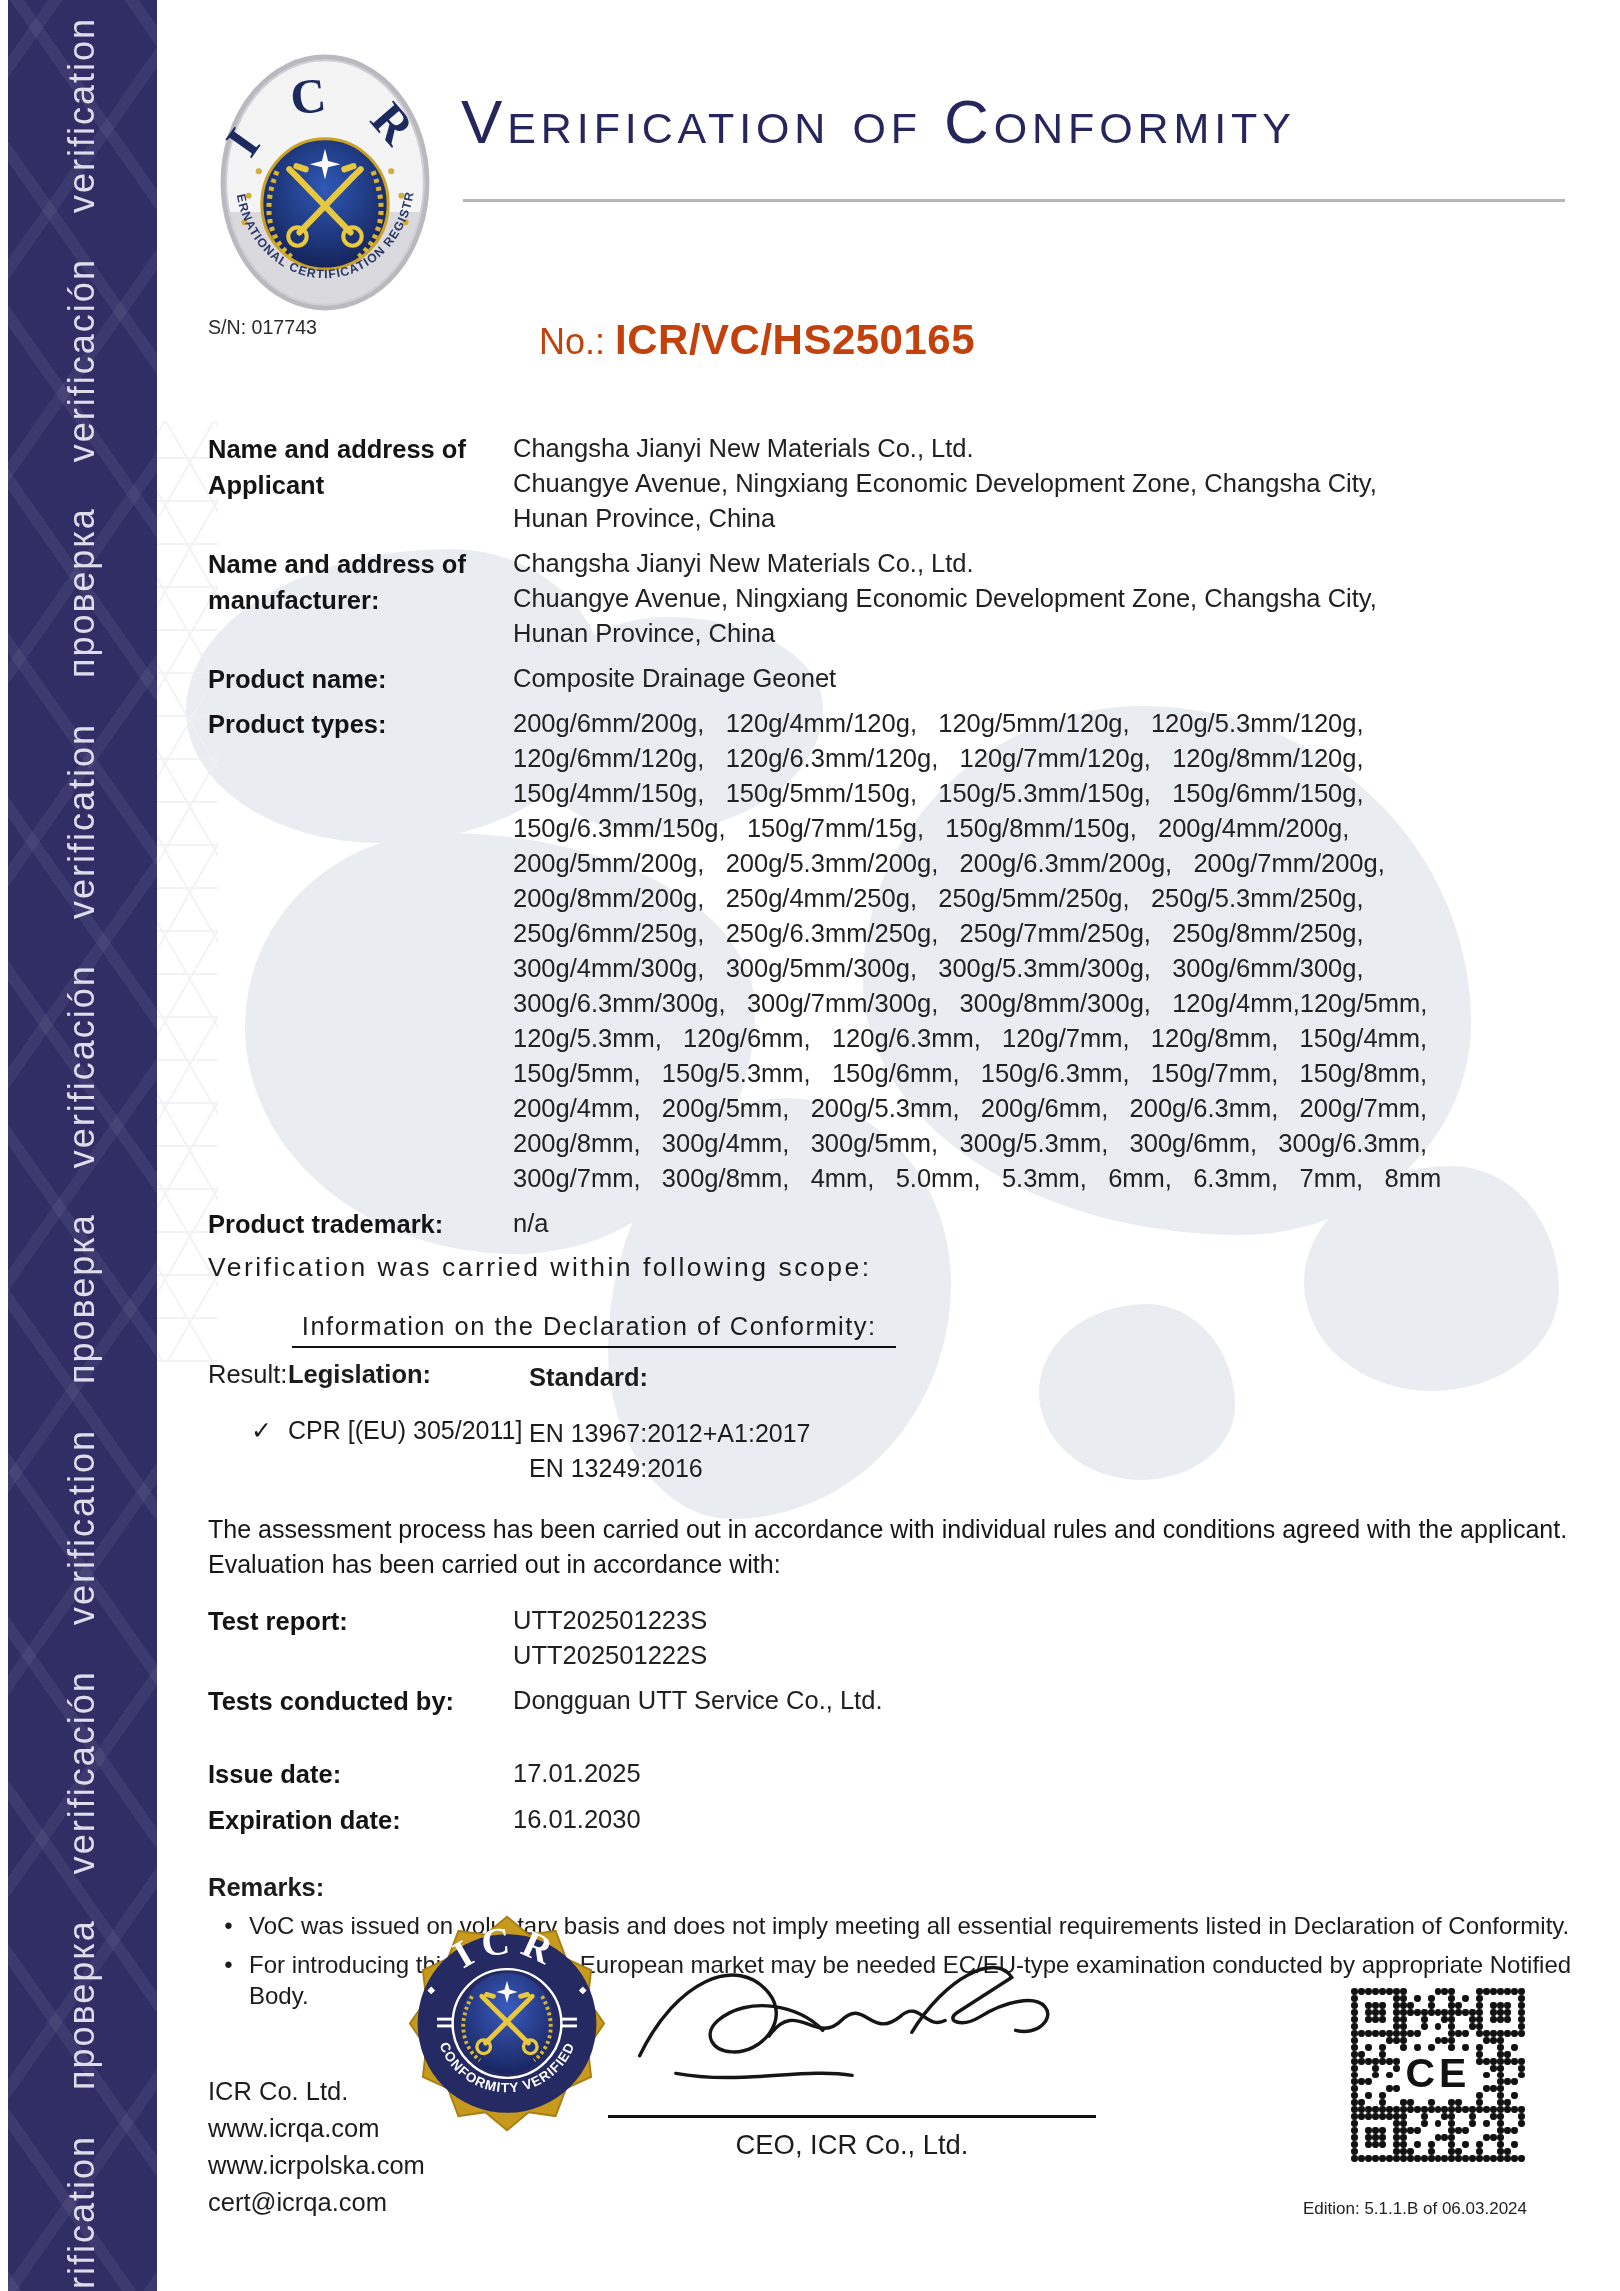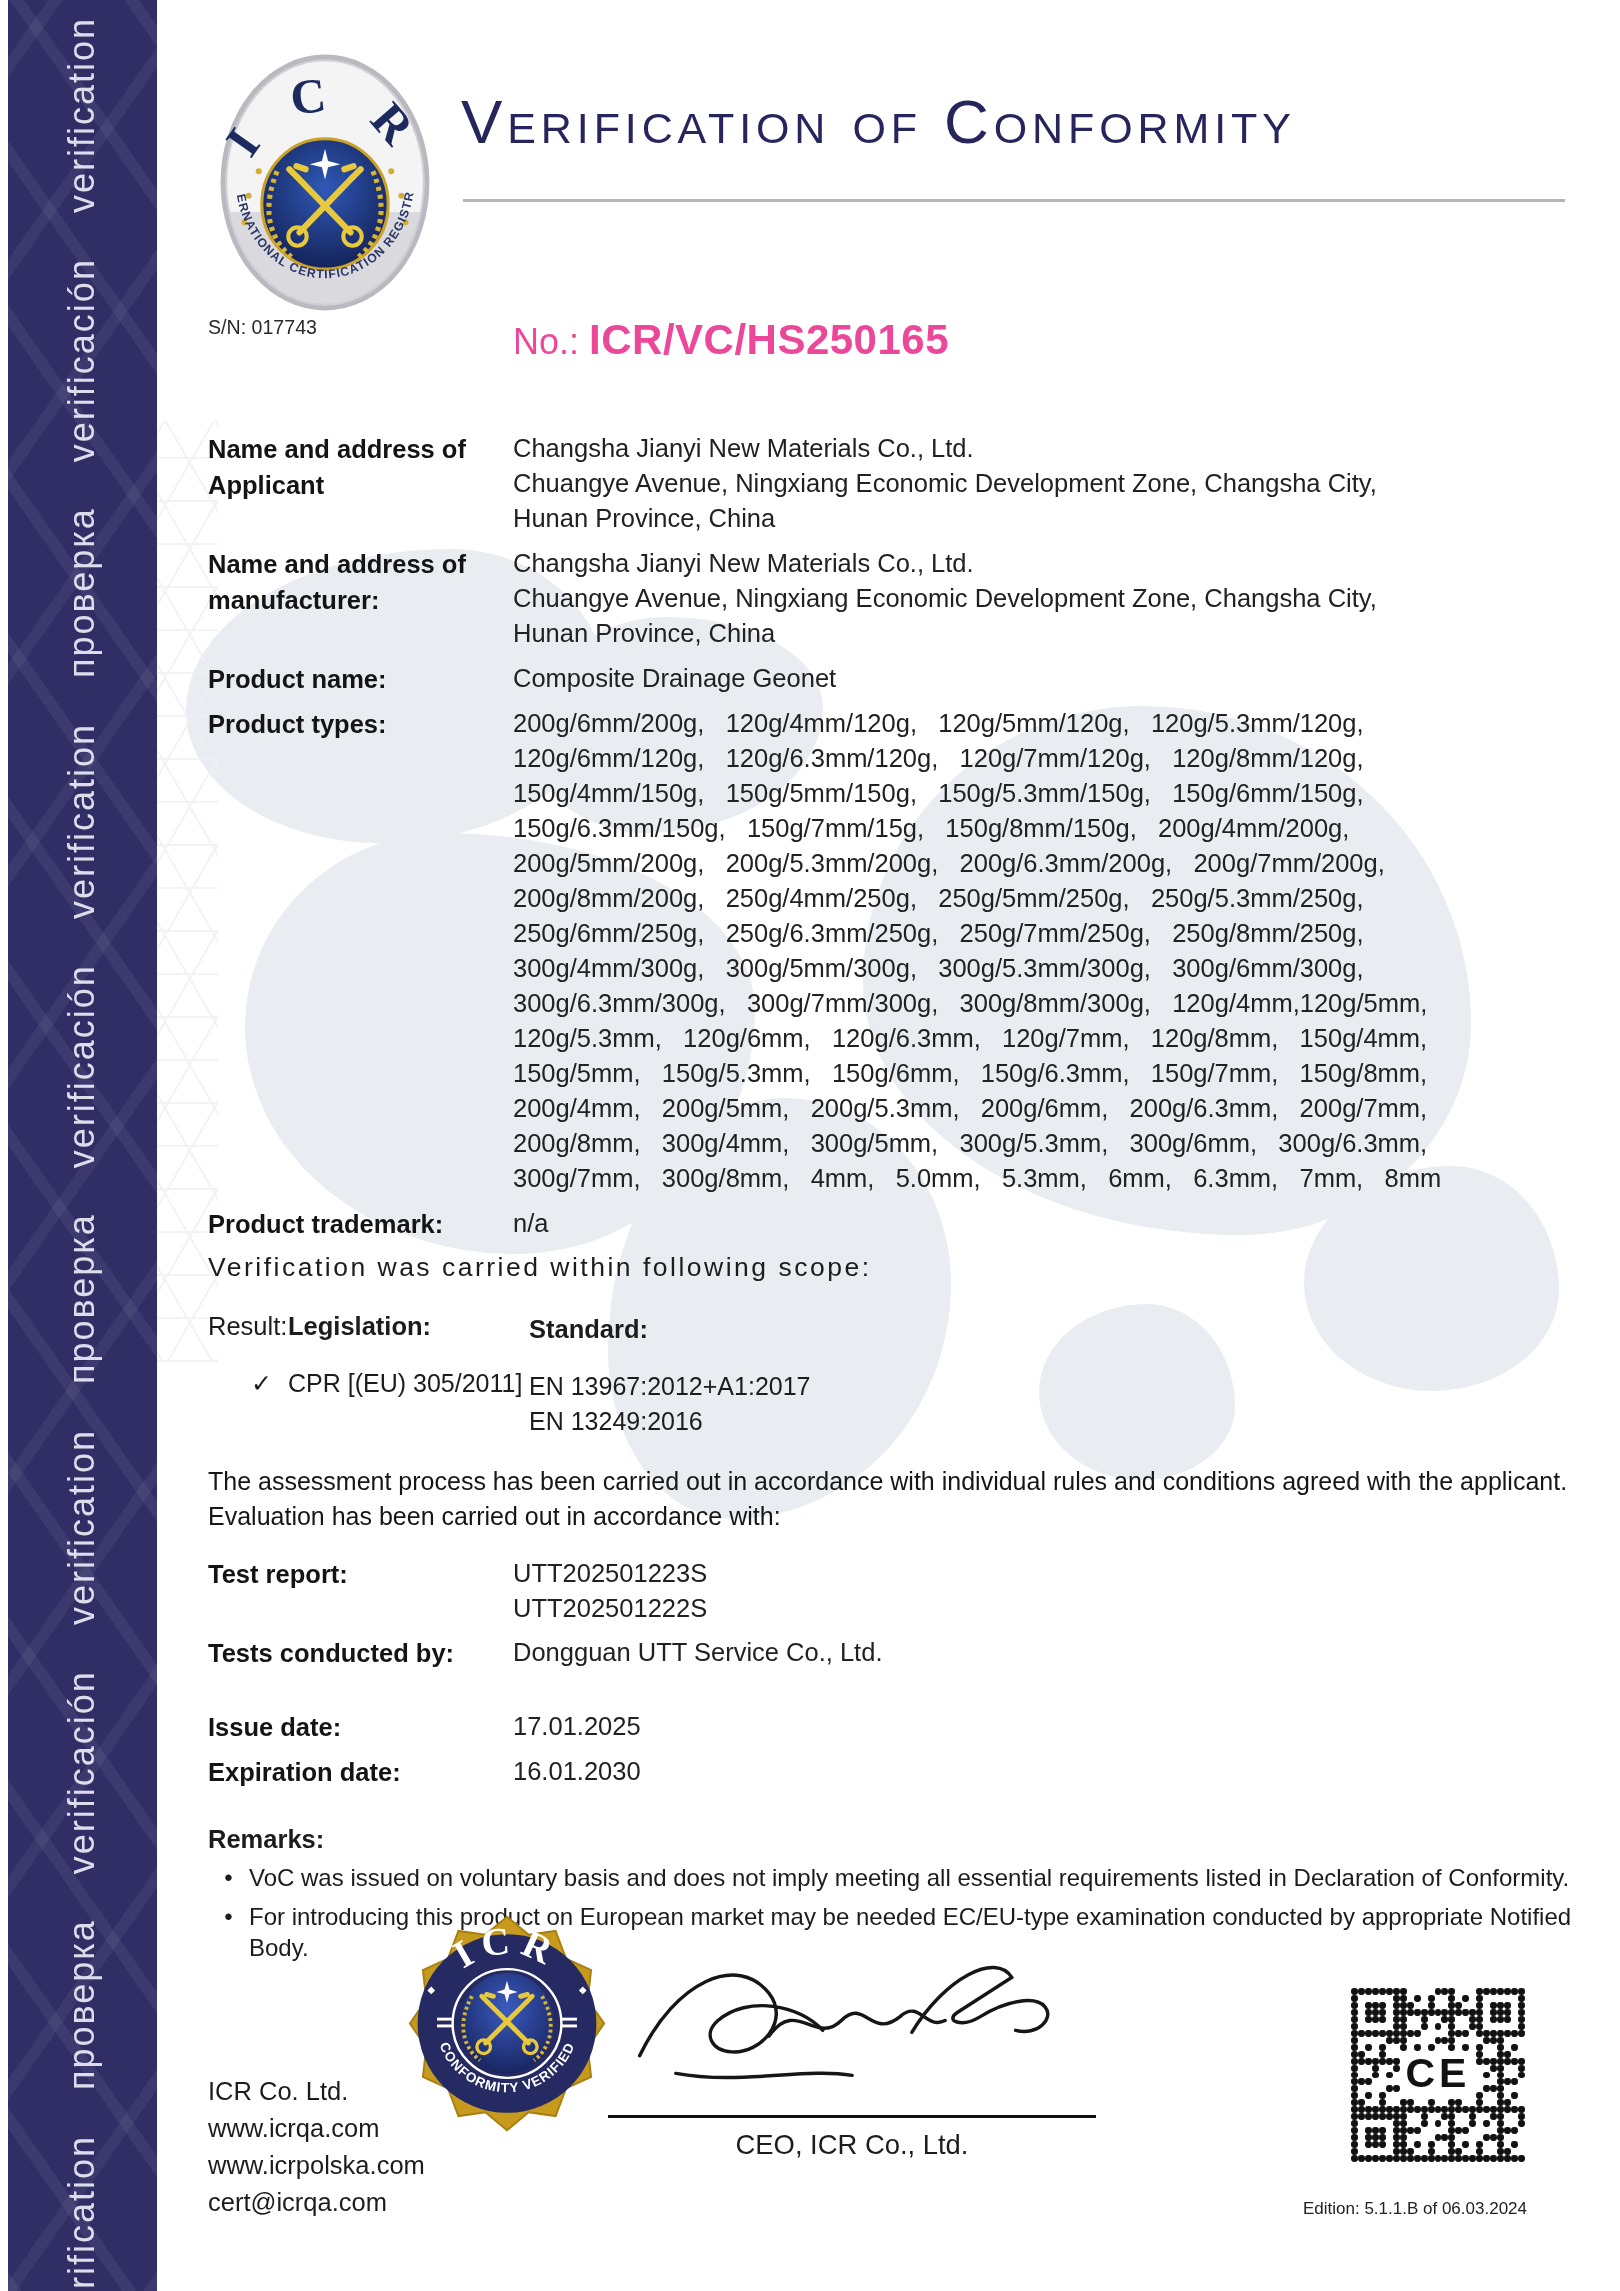--- a/index.html
+++ b/index.html
@@ -31,21 +31,21 @@
       repeating-linear-gradient(60deg,#edf0f4 0 2px,transparent 2px 43px),
       repeating-linear-gradient(-60deg,#edf0f4 0 2px,transparent 2px 43px),
       repeating-linear-gradient(0deg,#edf0f4 0 2px,transparent 2px 43px);}
 
   
   .logo{position:absolute;left:218px;top:51px;width:214px;height:263px;z-index:2;}
   .doc-title{position:absolute;left:461px;top:86px;width:1117px;z-index:2;
     font-variant:small-caps;font-size:62px;letter-spacing:4.9px;color:#26255c;white-space:nowrap;}
   .title-rule{position:absolute;left:463px;top:199px;width:1102px;height:2.9px;background:#b5b5b8;z-index:2;}
   .serial{position:absolute;left:208px;top:316px;font-size:19.6px;color:#2a2a2a;z-index:2;}
-  .certno{position:absolute;left:513px;top:316px;z-index:2;font-size:36px;color:#ec4899;}
+  .certno{position:absolute;left:539px;top:316px;z-index:2;font-size:36px;color:#c2410c;}
   .certno b{font-size:42px;letter-spacing:0.5px;}
 
   
   .content{position:absolute;left:208px;top:431px;width:1364px;z-index:2;}
   .field-row{display:flex;margin-bottom:9.8px;}
   .field-label{width:305px;flex:0 0 305px;font-weight:bold;font-size:25.5px;line-height:36px;color:#141414;}
   .field-value{white-space:pre;font-size:25.5px;line-height:35px;color:#212121;}
   .field-row.wrap .field-value{white-space:pre-line;}
   .scope-intro{font-size:26.5px;letter-spacing:2.5px;color:#1c1c1c;margin:5.9px 0 29px 0;}
   .decl-heading{display:inline-block;margin-left:84px;padding:0 19.6px 4.9px 9.8px;border-bottom:2px solid #111;
@@ -196,20 +196,21 @@
 
         <div class="field-row">
           <div class="field-label">Product trademark:</div>
           <div class="field-value">n/a</div>
         </div>
       </div>
 
     <div class="scope-intro">Verification was carried within following scope:</div>
 
     <div>
+      <span class="decl-heading">Information on the Declaration of Conformity:</span>
       <div class="decl-row hdr">
         <span class="col-result">Result:</span>
         <span class="col-leg">Legislation:</span>
         <span class="col-std">Standard:</span>
       </div>
       <div class="decl-row chk">
         <span class="col-result">✓</span>
         <span class="col-leg">CPR  [(EU) 305/2011]</span>
         <span class="col-std">EN 13967:2012+A1:2017
 EN 13249:2016</span>

